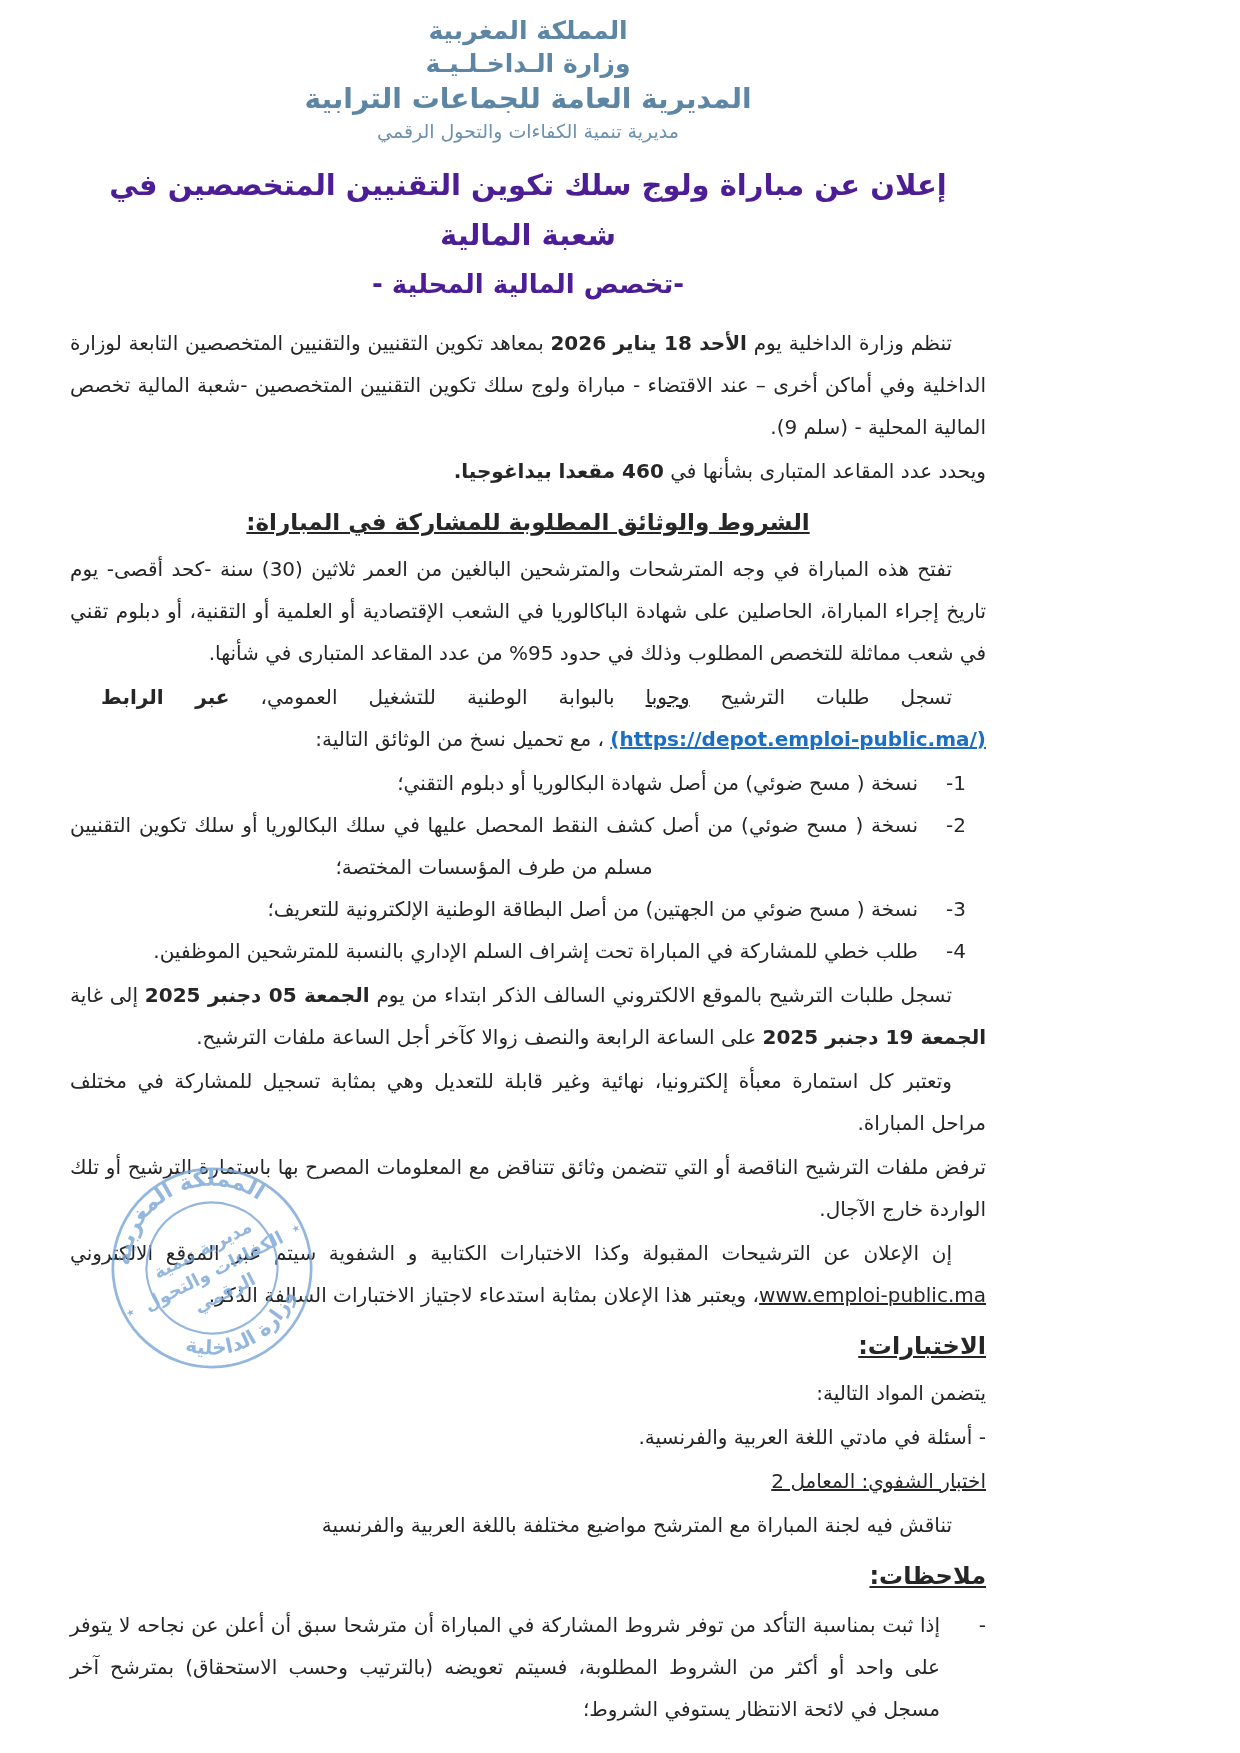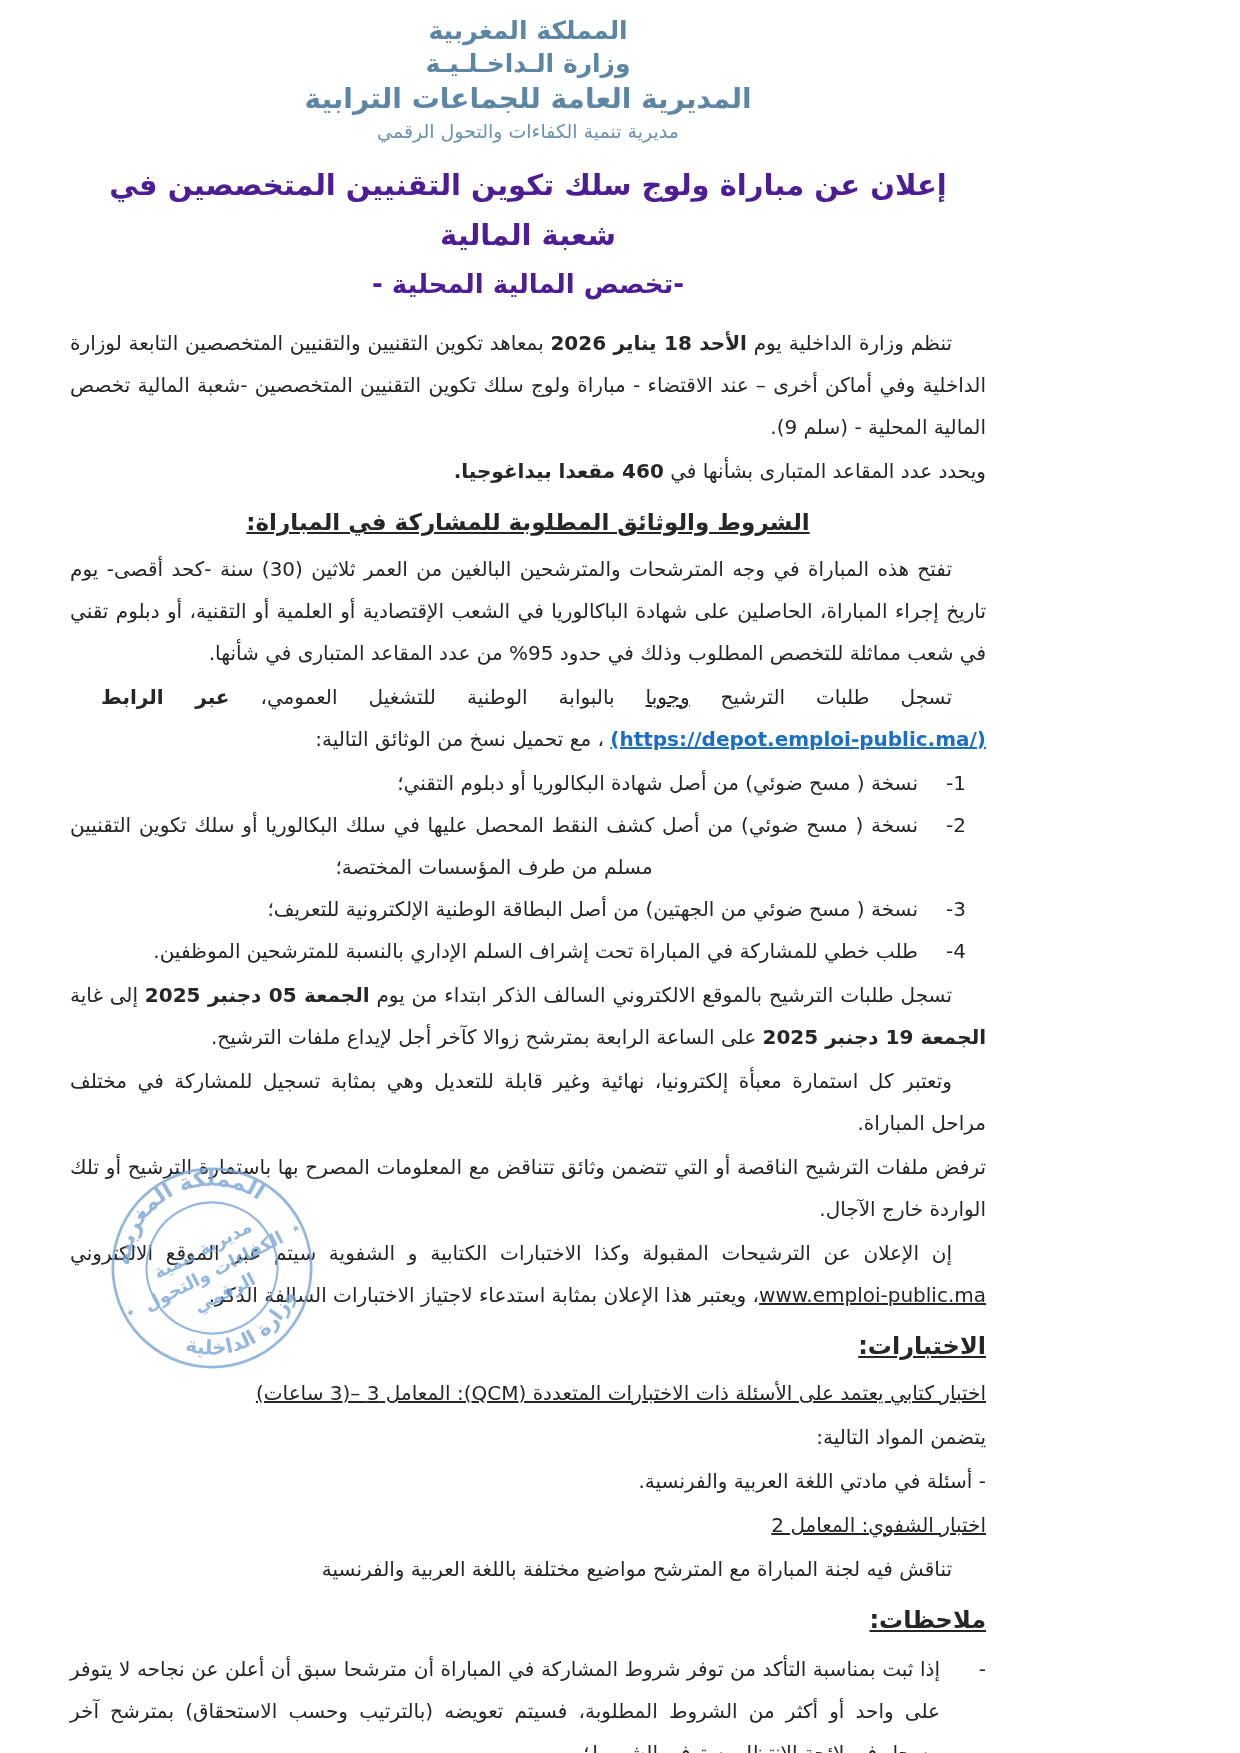--- a/index.html
+++ b/index.html
@@ -95,31 +95,30 @@
     <div class="doc">
       <span class="num">3-</span>
       <span class="txt">نسخة ( مسح ضوئي من الجهتين) من أصل البطاقة الوطنية الإلكترونية للتعريف؛</span>
     </div>
     <div class="doc">
       <span class="num">4-</span>
       <span class="txt">طلب خطي للمشاركة في المباراة تحت إشراف السلم الإداري بالنسبة للمترشحين الموظفين.</span>
     </div>
   </div>
 
-  <p class="body ind"><span>تسجل طلبات الترشيح بالموقع الالكتروني السالف الذكر ابتداء من يوم </span><b>الجمعة 05 دجنبر 2025</b><span> إلى غاية </span><b>الجمعة 19 دجنبر 2025</b><span> على الساعة الرابعة بمترشح زوالا كآخر أجل لإيداع ملفات الترشيح.</span></p>
+  <p class="body ind"><span>تسجل طلبات الترشيح بالموقع الالكتروني السالف الذكر ابتداء من يوم </span><b>الجمعة 05 دجنبر 2025</b><span> إلى غاية </span><b>الجمعة 19 دجنبر 2025</b><span> على الساعة الرابعة والنصف زوالا كآخر أجل الساعة ملفات الترشيح.</span></p>
 
   <p class="body ind">وتعتبر كل استمارة معبأة إلكترونيا، نهائية وغير قابلة للتعديل وهي بمثابة تسجيل للمشاركة في مختلف مراحل المباراة.</p>
 
   <p class="body">ترفض ملفات الترشيح الناقصة أو التي تتضمن وثائق تتناقض مع المعلومات المصرح بها باستمارة الترشيح أو تلك الواردة خارج الآجال.</p>
 
   <p class="body ind"><span>إن الإعلان عن الترشيحات المقبولة وكذا الاختبارات الكتابية و الشفوية سيتم عبر الموقع الالكتروني </span><span class="site" dir="ltr">www.emploi-public.ma</span><span>، ويعتبر هذا الإعلان بمثابة استدعاء لاجتياز الاختبارات السالفة الذكر.</span></p>
 
   <h3 class="sec right">الاختبارات:</h3>
 
-  <p class="body right"><span class="u">اختبار كتابي يعتمد على الأسئلة ذات الاختبارات المتعددة (QCM): المعامل 3  –(3 ساعات)</span></p>
 
   <p class="body right">يتضمن المواد التالية:</p>
 
   <p class="body right">- أسئلة في مادتي اللغة العربية والفرنسية.</p>
 
   <p class="body right"><span class="u">اختبار الشفوي: المعامل 2</span></p>
 
   <p class="body right ind">تناقش فيه لجنة المباراة مع المترشح مواضيع مختلفة باللغة العربية والفرنسية</p>
 
   <h3 class="sec right">ملاحظات:</h3>

